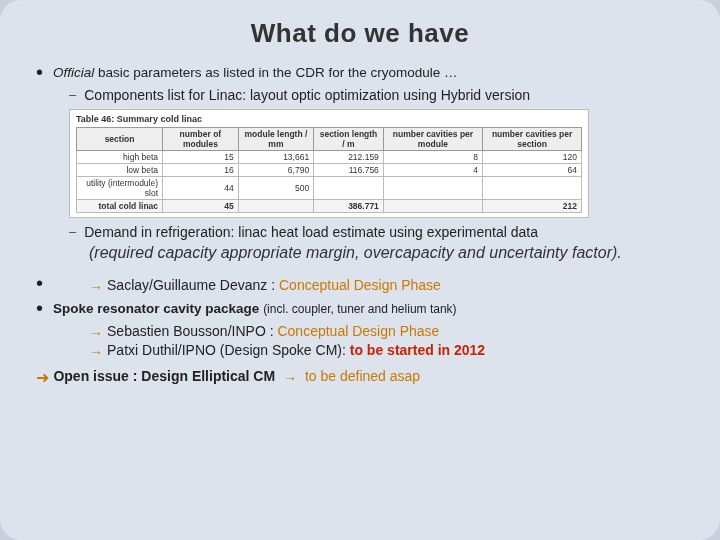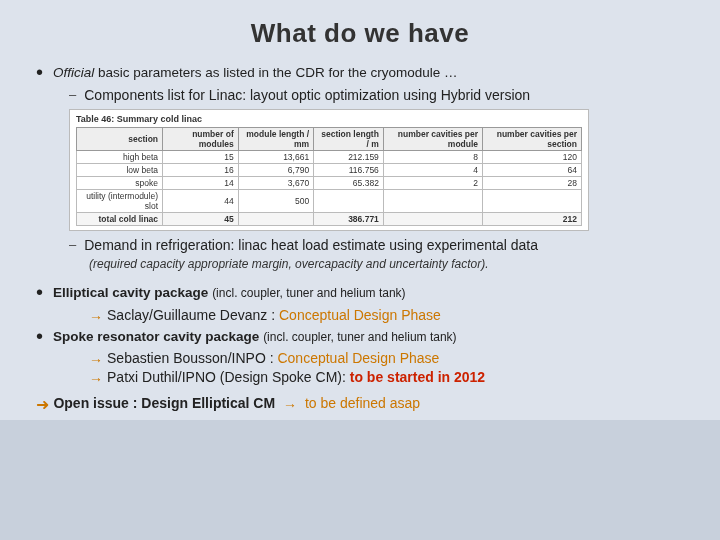--- a/index.html
+++ b/index.html
@@ -7,24 +7,25 @@
       width: 720px;
       height: 540px;
       background: #c8d0dc;
       font-family: Arial, Helvetica, sans-serif;
       font-size: 14px;
       color: #222;
       overflow: hidden;
     }
     .slide {
       width: 720px;
-      height: 420px;
+      height: 540px;
       background: #dde3ec;
       padding: 18px 36px 18px 36px;
       position: relative;
+      border-radius: 21px;
     }
     h1 {
       text-align: center;
       font-size: 26px;
       font-weight: bold;
       color: #333;
       margin-bottom: 14px;
       letter-spacing: 0.5px;
     }
     .bullet-main {
@@ -80,37 +81,37 @@
     }
     table.data-table {
       border-collapse: collapse;
       width: 100%;
       font-size: 8.5px;
     }
     table.data-table th {
       border: 1px solid #999;
       padding: 1px 4px;
       background: #eee;
-      text-align: right;
+      text-align: center;
       font-weight: bold;
     }
     table.data-table td {
       border: 1px solid #bbb;
       padding: 1px 4px;
       text-align: right;
     }
     table.data-table td:first-child {
       text-align: right;
     }
     table.data-table tr.total-row td {
       font-weight: bold;
       background: #f5f5f5;
     }
     .required-text {
-      font-size: 12px;
+      font-size: 16px;
       margin-left: 36px;
       color: #333;
       font-style: italic;
       margin-bottom: 8px;
     }
     .arrow {
       color: #cc7700;
       font-size: 14px;
       margin-right: 4px;
     }
@@ -187,28 +188,20 @@
             </tr>
             <tr>
               <td>low beta</td>
               <td>16</td>
               <td>6,790</td>
               <td>116.756</td>
               <td>4</td>
               <td>64</td>
             </tr>
             <tr>
-              <td>spoke</td>
-              <td>14</td>
-              <td>3,670</td>
-              <td>65.382</td>
-              <td>2</td>
-              <td>28</td>
-            </tr>
-            <tr>
               <td>utility (intermodule) slot</td>
               <td>44</td>
               <td>500</td>
               <td></td>
               <td></td>
               <td></td>
             </tr>
             <tr class="total-row">
               <td>total cold linac</td>
               <td>45</td>
@@ -230,23 +223,20 @@
       </div>
       <div class="required-text">
         (required capacity appropriate margin, overcapacity and uncertainty factor).
       </div>
     </div>
   </div>
 
   <div class="bullet-main bullet-section">
     <span class="bullet-dot">•</span>
     <div class="bullet-content">
-      <span class="bullet-text">
-        <span class="bold-text">Elliptical cavity package</span> <span style="font-size:12px">(incl. coupler, tuner and helium tank)</span>
-      </span>
       <div class="indent-arrow">
         <span class="arrow">→</span>
         <span>
           Saclay/Guillaume Devanz : <span class="conceptual">Conceptual Design Phase</span>
         </span>
       </div>
     </div>
   </div>
 
   <div class="bullet-main bullet-section">

